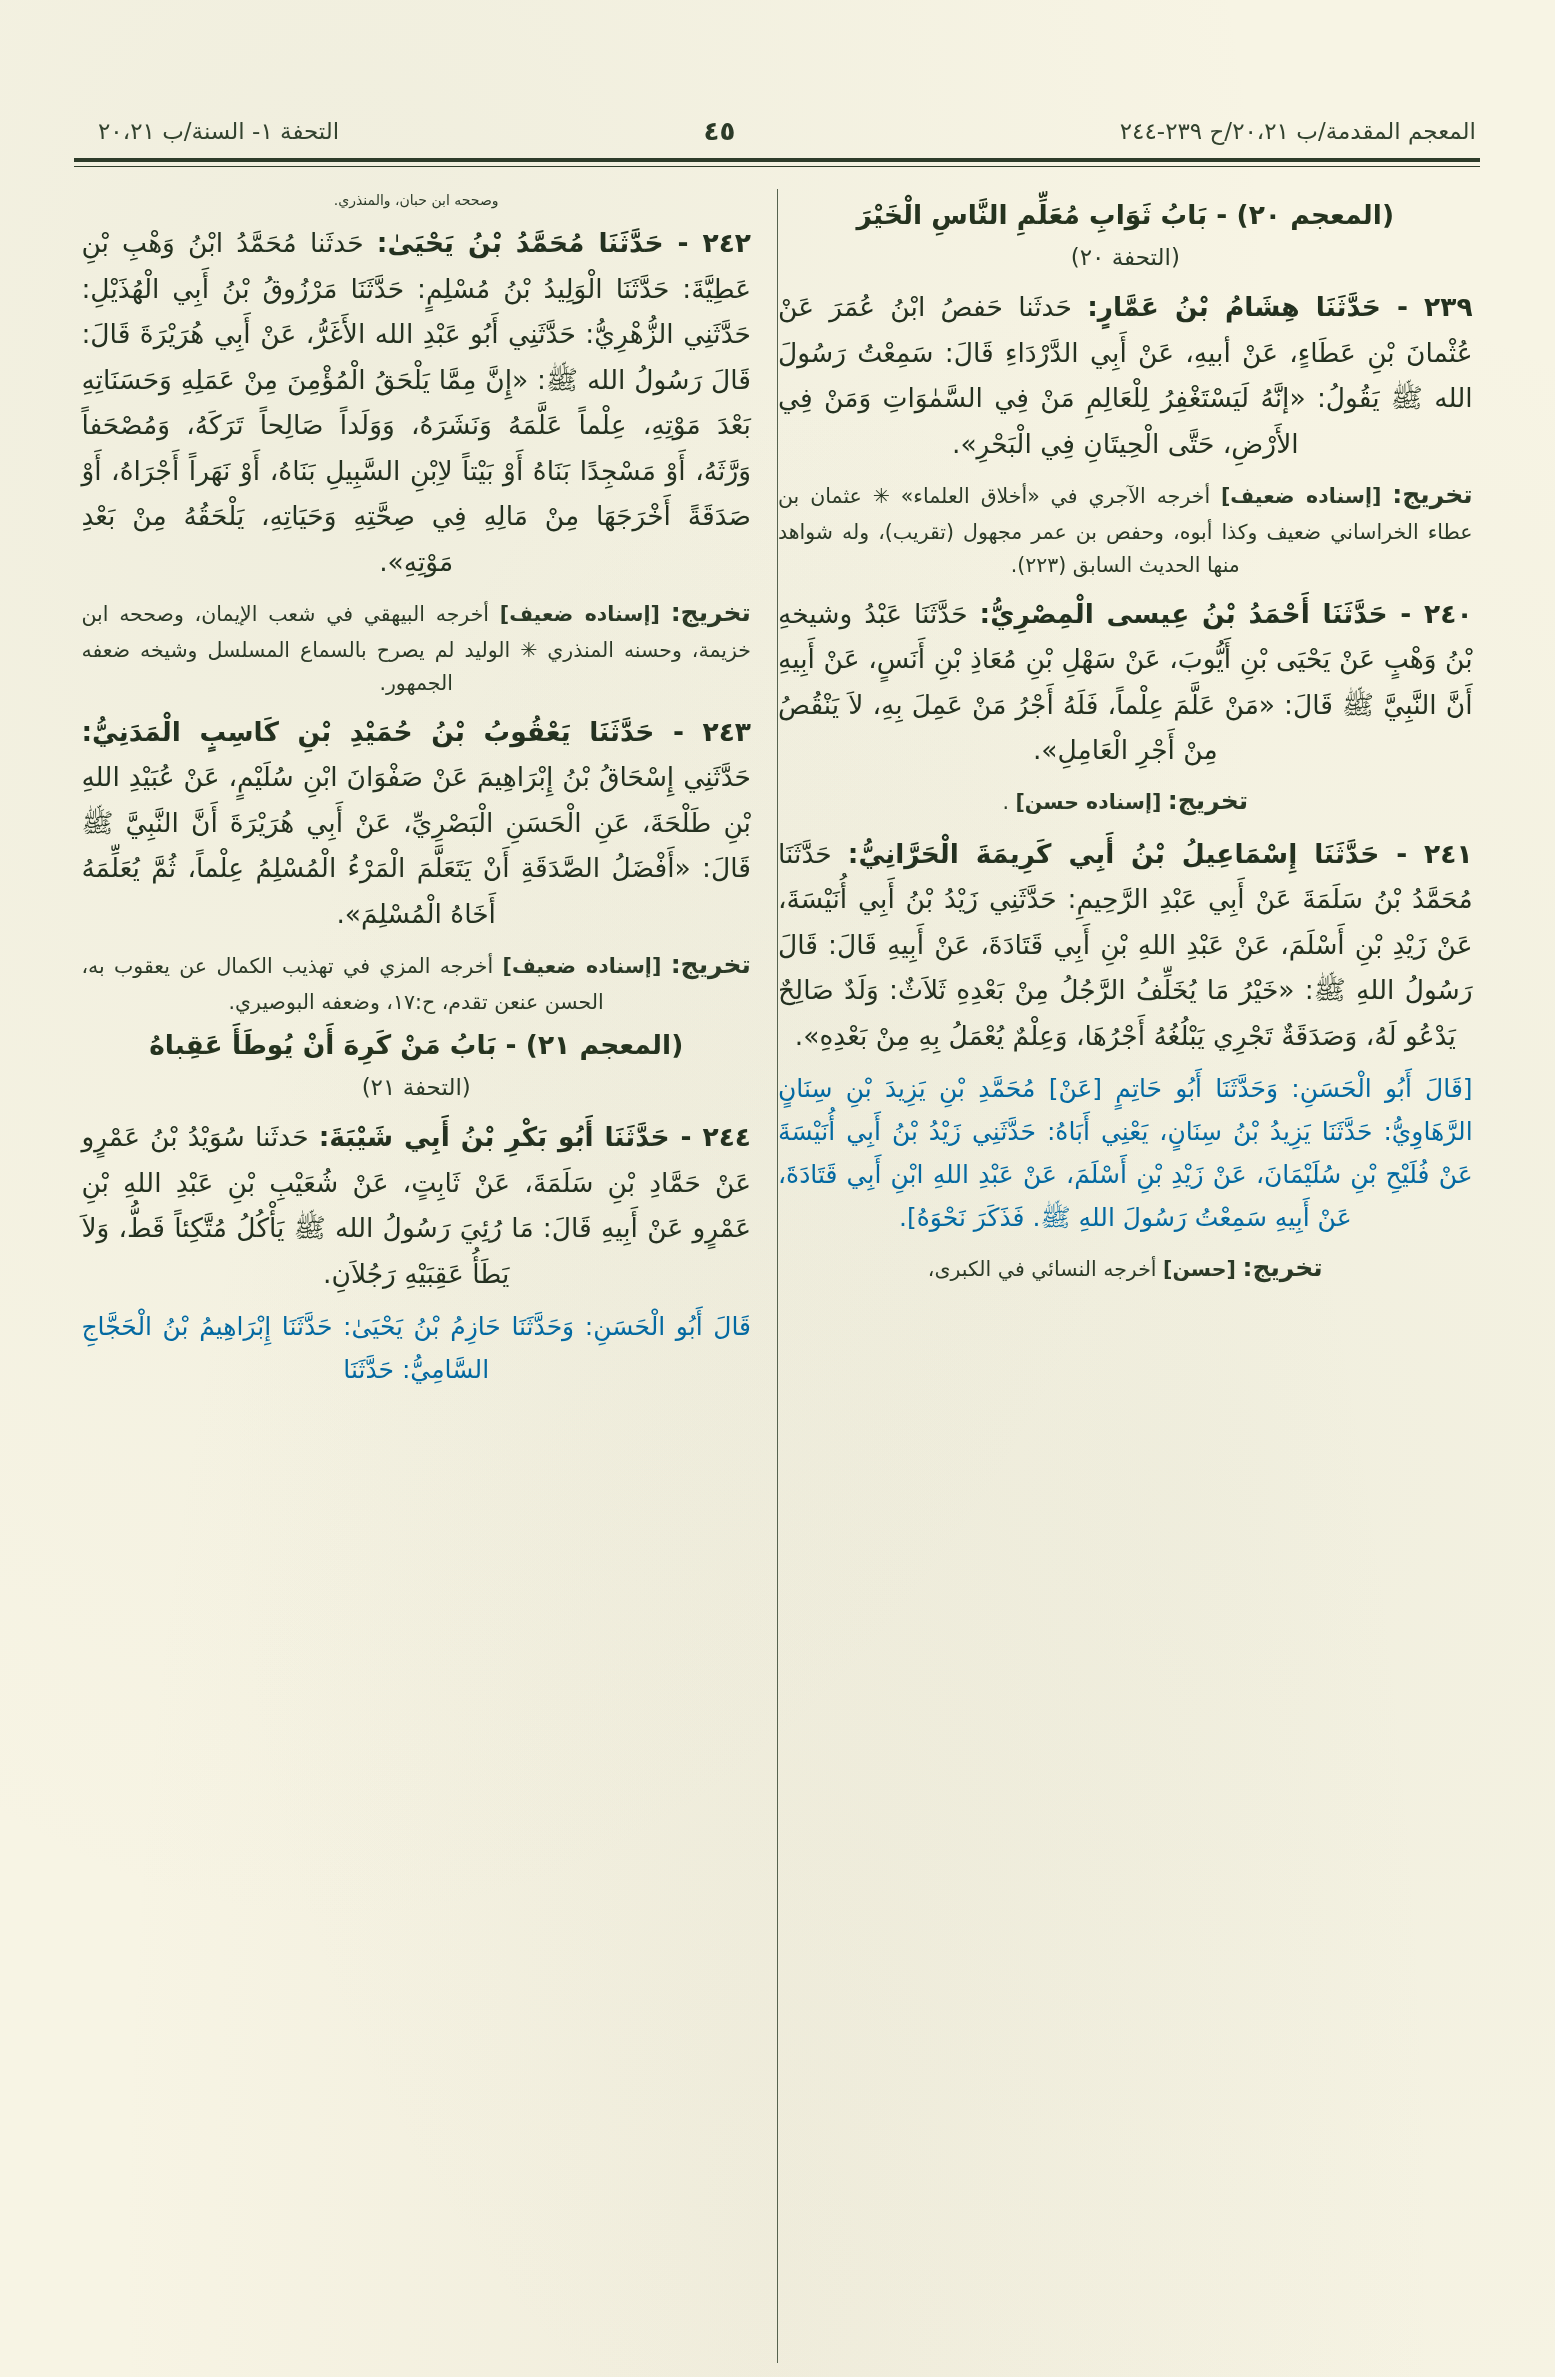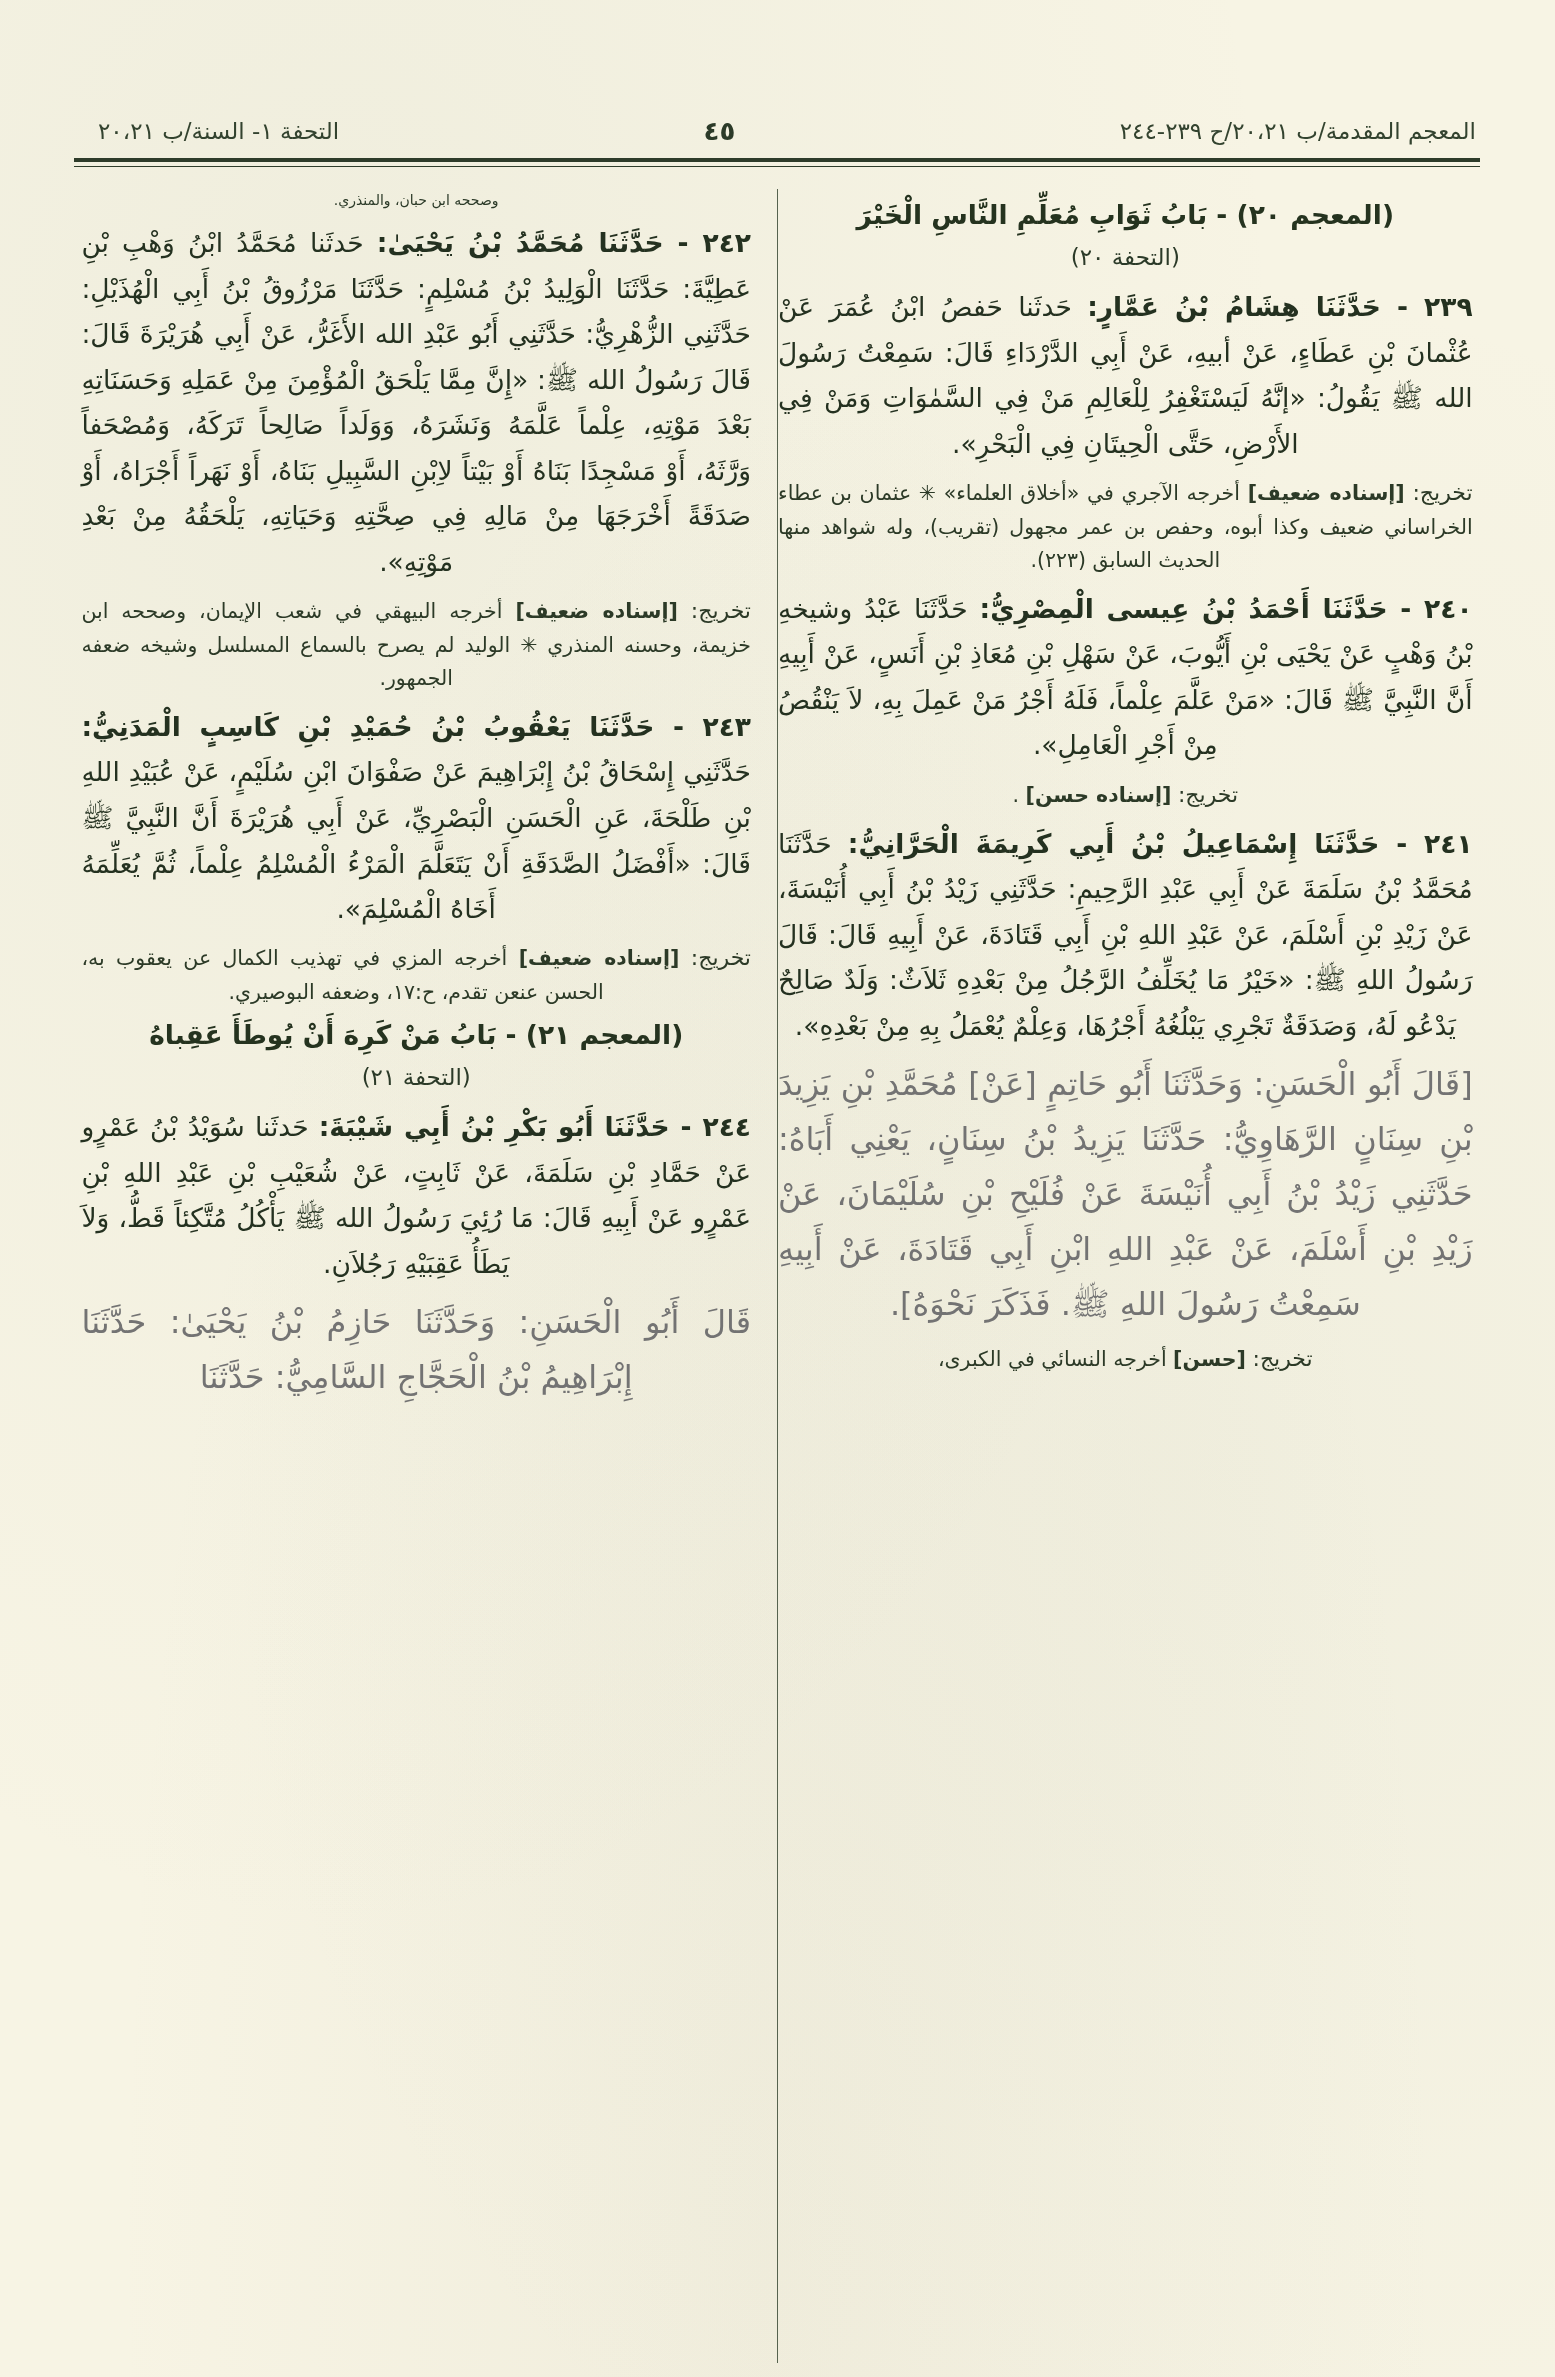--- a/index.html
+++ b/index.html
@@ -126,34 +126,34 @@
 
   .takhrij {
     font-size: 20.5px;
     line-height: 1.62;
     text-align: justify;
     text-align-last: center;
     margin: 8.6px 0 5.1px 0;
     color: #2c3a27;
   }
   .takhrij .kw {
-    font-weight: normal;
-    font-size: 22px;
+    font-weight: bold;
+    font-size: 25px;
   }
   .takhrij .grade {
     font-weight: bold;
   }
 
   .note {
-    font-size: 32px;
+    font-size: 25px;
     line-height: 1.72;
     text-align: justify;
     text-align-last: center;
     margin: 8.6px 0 3.4px 0;
-    color: #737373;
+    color: #0369a1;
   }
   .cont-small {
     font-size: 14px;
     line-height: 1.6;
     text-align: justify;
     text-align-last: center;
     margin: 0 0 6.8px 0;
   }
 </style>
 </head>

